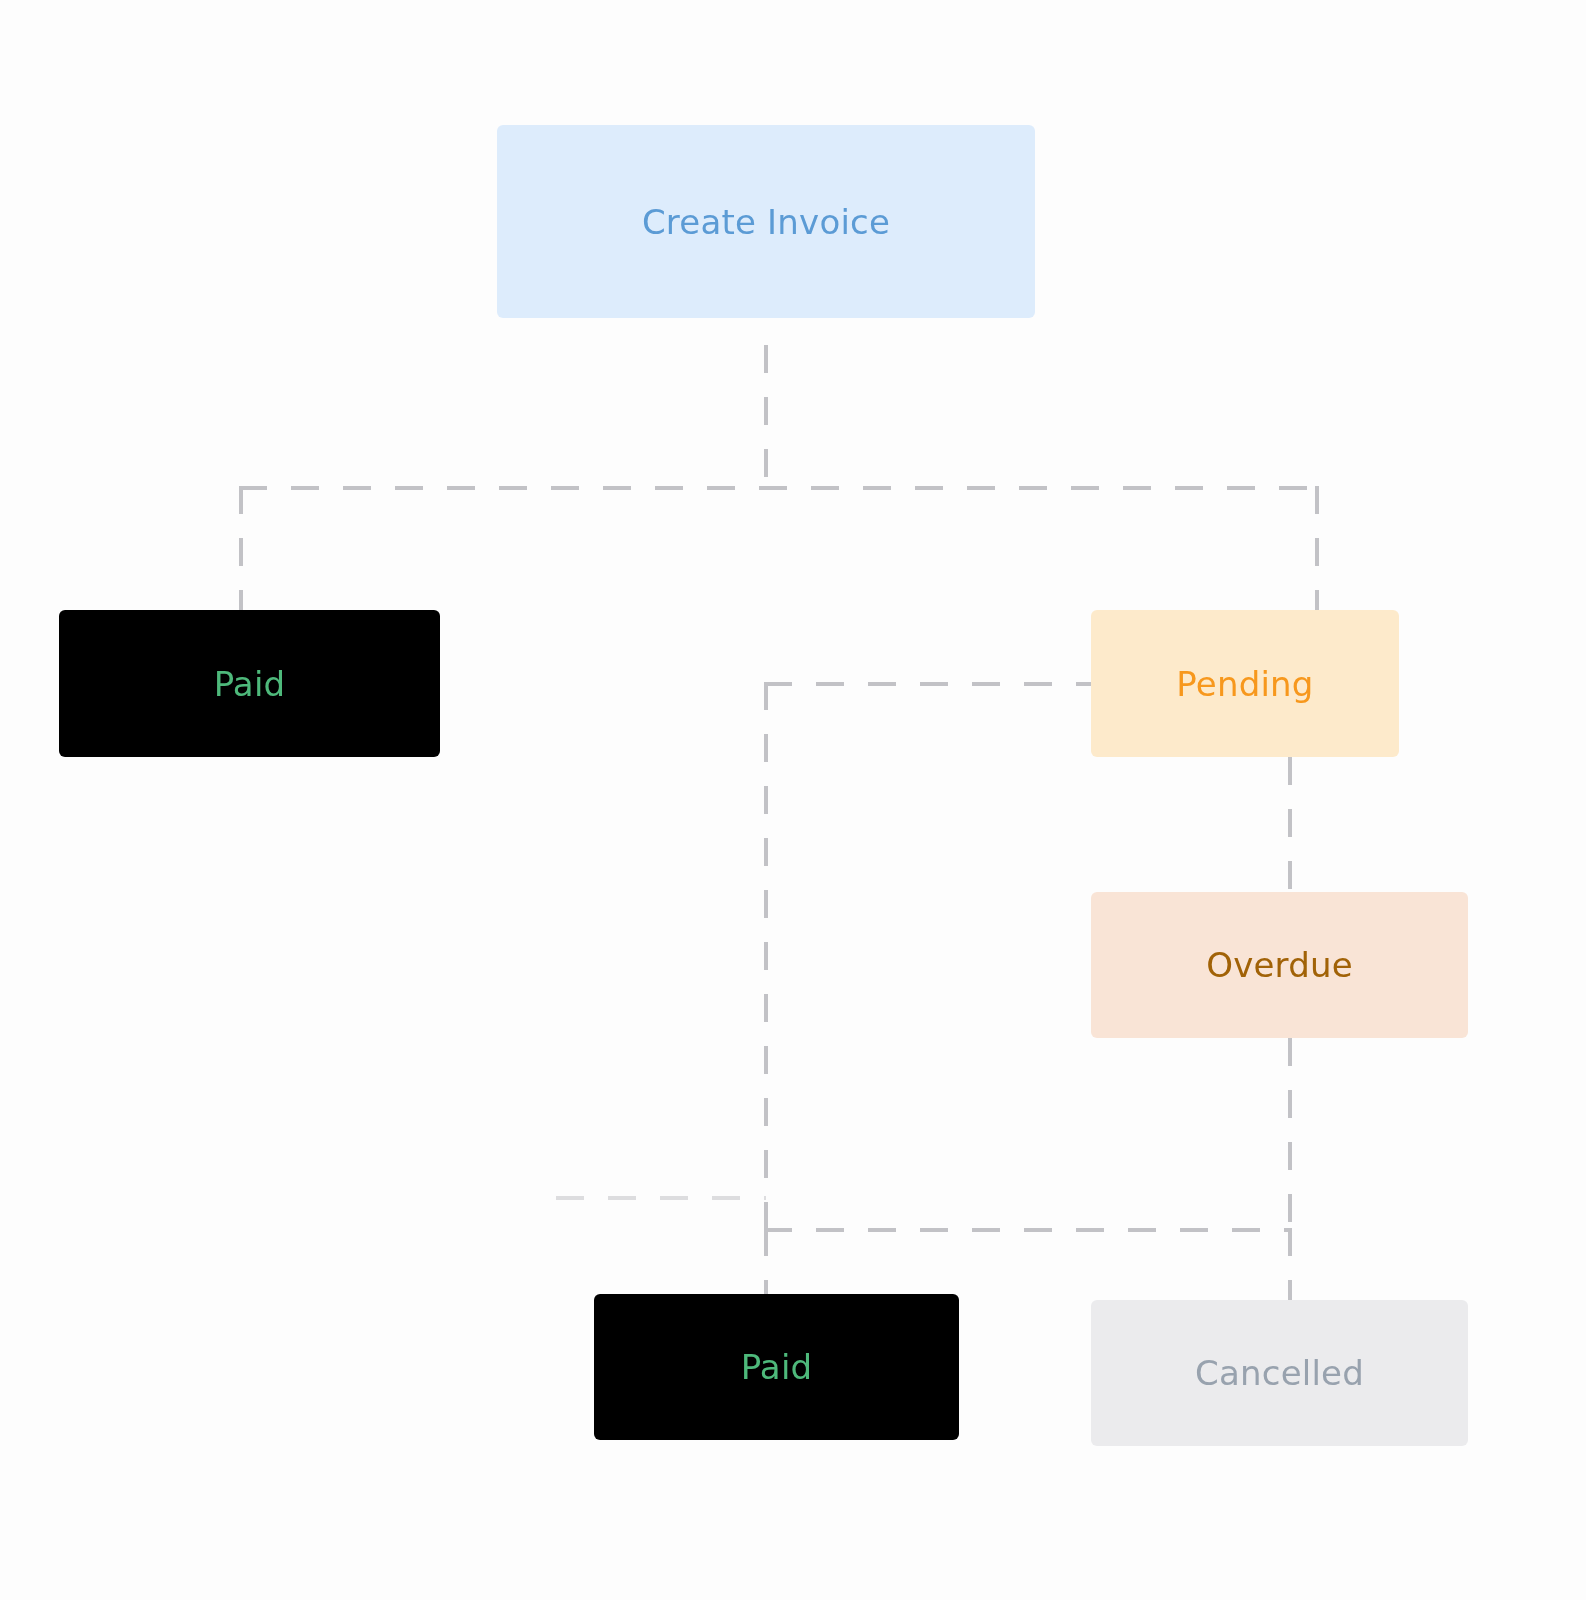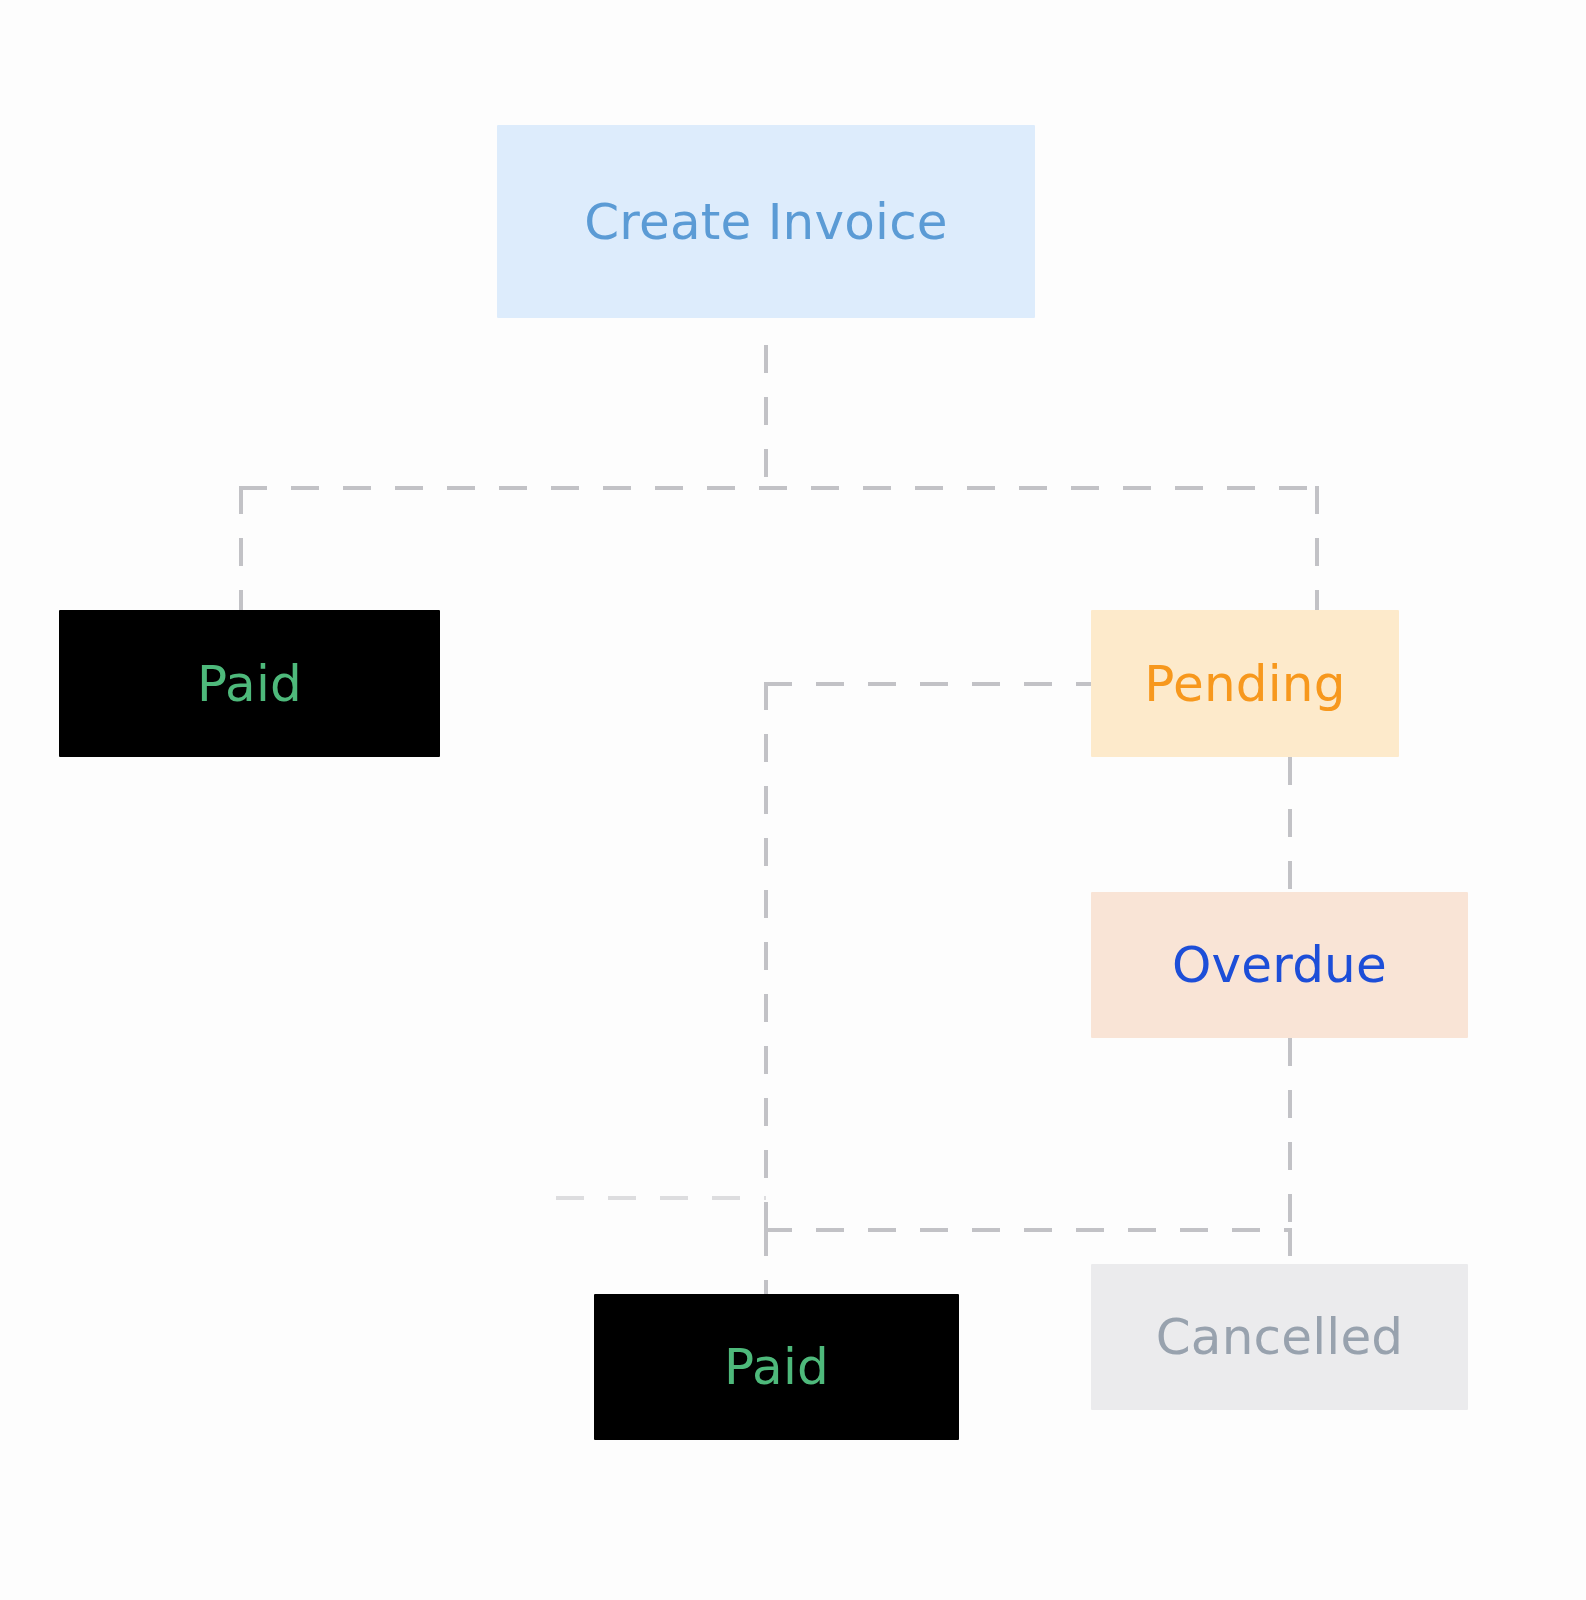--- a/index.html
+++ b/index.html
@@ -16,37 +16,37 @@
     height: 1600px;
     background: #fdfdfd;
     overflow: hidden;
   }
   .node {
     position: absolute;
     display: flex;
     align-items: center;
     justify-content: center;
     box-sizing: border-box;
-    border-radius: 1px;
-    font-size: 50px;
+    border-radius: 6px;
+    font-size: 34px;
     font-weight: 400;
     letter-spacing: 0.2px;
     line-height: 1;
     user-select: none;
   }
   .node-label {
     display: block;
     white-space: nowrap;
   }
 
   
   .theme-blue   { background: #ddecfc; color: #5b9bd5; }
   .theme-green  { background: #000000; color: #4eb97b; }
   .theme-orange { background: #fdeacb; color: #f7981d; }
-  .theme-peach  { background: #f9e4d6; color: #1d4ed8; }
+  .theme-peach  { background: #f9e4d6; color: #a16207; }
   .theme-grey   { background: #ebebed; color: #98a2ae; }
 
   
   .edge {
     position: absolute;
     background-repeat: repeat;
   }
   .edge.h {
     height: 4px;
     background-image: linear-gradient(to right,
@@ -107,17 +107,17 @@
   </div>
 
   <div class="node theme-peach" style="left:1091px; top:892px; width:377px; height:146px;">
     <span class="node-label">Overdue</span>
   </div>
 
   <div class="node theme-green" style="left:594px; top:1294px; width:365px; height:146px;">
     <span class="node-label">Paid</span>
   </div>
 
-  <div class="node theme-grey" style="left:1091px; top:1264px; width:377px; height:146px;">
+  <div class="node theme-grey" style="left:1091px; top:1300px; width:377px; height:146px;">
     <span class="node-label">Cancelled</span>
   </div>
 
 </div>
 
 </body></html>

